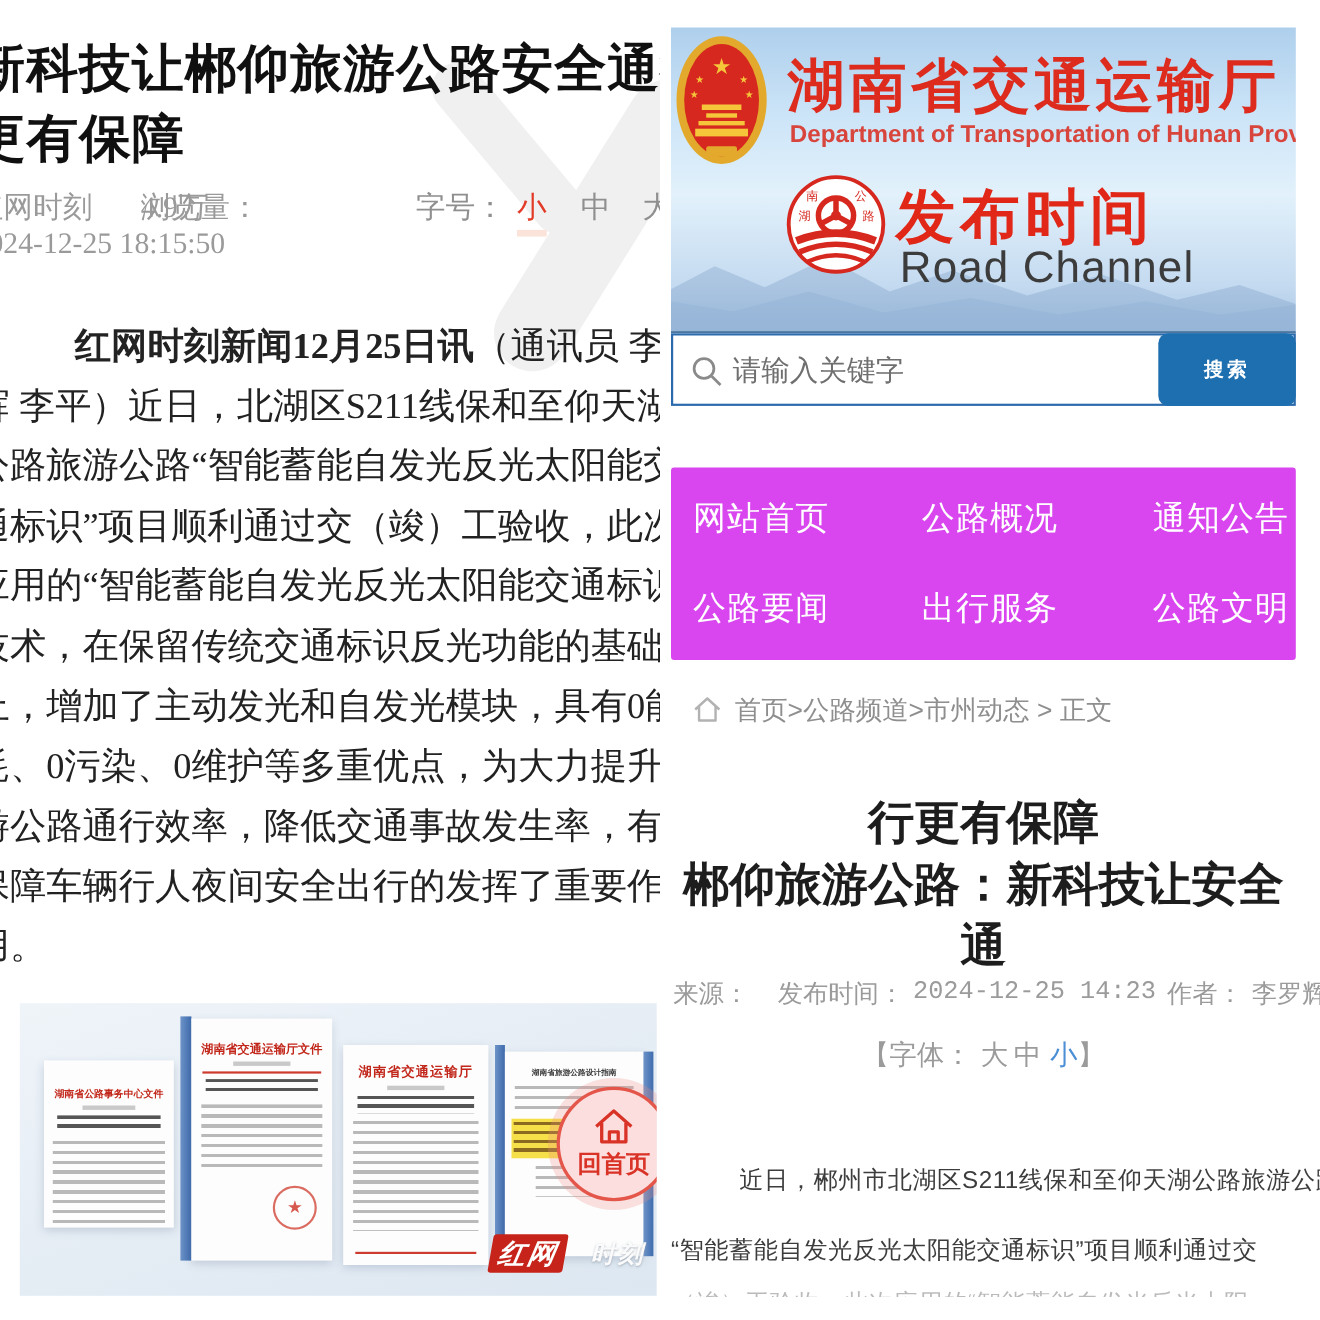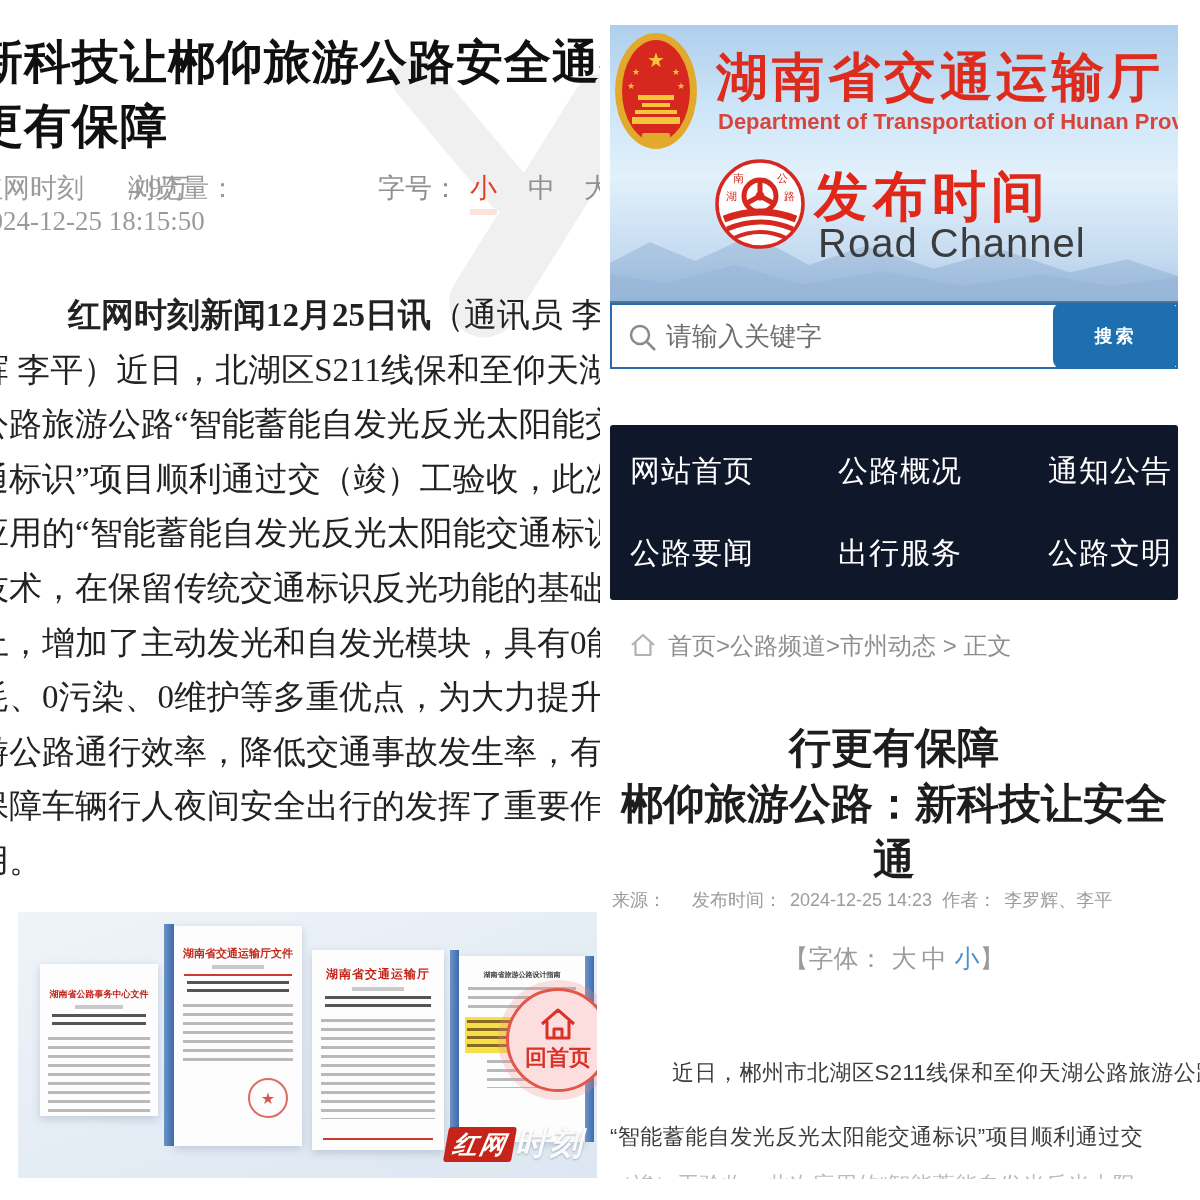--- a/index.html
+++ b/index.html
@@ -63,22 +63,22 @@
   .stamp{position:absolute;right:14px;bottom:28px;width:40px;height:40px;border-radius:50%;
          border:2px solid rgba(204,45,32,.7);color:rgba(204,45,32,.8);font-size:16px;
          display:flex;align-items:center;justify-content:center;}
   .badge{position:absolute;left:488px;top:76px;width:104px;height:104px;border-radius:50%;
          background:#fcdede;border:3px solid #e4564a;box-shadow:0 0 0 8px rgba(240,140,130,.25);
          display:flex;flex-direction:column;align-items:center;justify-content:center;gap:2px;cursor:pointer;}
   .badge span{color:#d93226;font-size:22px;font-weight:700;}
   .brand{position:absolute;left:428px;top:210px;display:flex;align-items:center;}
   .brand .b1{background:#c6241a;color:#fff;font-weight:700;font-style:italic;font-size:25px;
              padding:1px 7px;transform:skewX(-10deg);border-radius:3px;letter-spacing:2px;}
-  .brand .b2{color:#fbfbfb;font-weight:700;font-style:italic;font-size:32px;letter-spacing:3px;
-             margin-left:1px;text-shadow:0 1px 2px rgba(150,160,175,.8);}
+  .brand .b2{color:#fbfbfb;font-weight:700;font-style:italic;font-size:22px;letter-spacing:3px;
+             margin-left:23px;text-shadow:0 1px 2px rgba(150,160,175,.8);}
 
   
   .rp{position:absolute;left:610px;top:0;width:590px;height:1200px;background:#fff;overflow:hidden;}
   .banner{position:absolute;left:0;top:25px;width:568px;height:278px;overflow:hidden;
           background:linear-gradient(180deg,#aecfec 0%,#cde5f8 30%,#e2f1fb 55%,#c4daf0 85%,#a9c6e4 100%);
           border-bottom:2px solid #49759f;}
   .mtn{position:absolute;left:0;bottom:0;width:100%;}
   .mtn1{height:95px;background:rgba(124,157,199,.35);
         clip-path:polygon(0 100%,0 60%,7% 38%,15% 58%,25% 30%,35% 62%,45% 42%,57% 66%,69% 46%,81% 70%,91% 56%,100% 74%,100% 100%);}
   .mtn2{height:60px;background:rgba(160,188,221,.45);
@@ -97,33 +97,33 @@
   .searchrow{position:absolute;left:0;top:303px;width:568px;height:66px;background:#fff;
              border:2px solid #2a6aad;}
   .searchrow input{position:absolute;left:52px;top:4px;width:380px;height:54px;border:none;outline:none;
              font-size:26px;color:#444;background:transparent;font-family:"Liberation Sans",sans-serif;}
   .searchrow input::placeholder{color:#6f6f6f;opacity:1;}
   .mag{position:absolute;left:16px;top:18px;}
   .sbtn{position:absolute;right:-2px;top:-2px;width:125px;height:66px;background:#1e6fb0;color:#fff;
         font-size:18px;font-weight:700;border:none;border-radius:9px;cursor:pointer;letter-spacing:3px;
         font-family:"Liberation Sans",sans-serif;}
 
-  .mainnav{position:absolute;left:0;top:425px;width:568px;height:175px;background:#0f172a;border-radius:3px;
+  .mainnav{position:absolute;left:0;top:425px;width:568px;height:175px;background:#d946ef;border-radius:3px;
            display:grid;grid-template-columns:208px 210px 1fr;grid-auto-rows:1fr;align-items:center;
            padding:6px 0 6px 20px;}
   .mainnav a{color:#fff;font-size:30px;letter-spacing:1px;text-decoration:none;cursor:pointer;white-space:nowrap;}
 
   .crumb{position:absolute;left:18px;top:630px;display:flex;align-items:flex-start;gap:10px;
          color:#8e8e8e;font-size:24px;white-space:nowrap;}
   .crumb span{cursor:pointer;}
 
   .rtitle{position:absolute;left:0;top:720px;width:568px;margin:0;text-align:center;
           font-size:42px;line-height:56px;font-weight:700;color:#1d1d1d;}
-  .rmeta{position:absolute;left:2px;top:888px;width:566px;font-size:18px;color:#9b9b9b;
-         white-space:nowrap;display:flex;align-items:center;}
+  .rmeta{position:absolute;left:2px;top:888px;width:566px;font-size:23px;color:#9b9b9b;
+         white-space:nowrap;display:flex;font-family:Liberation Mono, monospace;}
   .rmeta .g1{margin-right:26px;} .rmeta .g2{margin-right:8px;} .rmeta .g3{margin-right:10px;}
   .rmeta .g4{margin-right:8px;}
   .rfont{position:absolute;left:0;top:942px;width:568px;text-align:center;font-size:25px;color:#9b9b9b;}
   .rfont span{cursor:pointer;}
   .rfont .fl{margin:0 5px 0 8px;} .rfont .fm{margin-right:8px;}
   .rfont .fs{color:#4b8fd4;}
   .rbody{position:absolute;left:0;width:568px;margin:0;font-size:22px;color:#3d3d3d;
          white-space:nowrap;letter-spacing:0.5px;}
   .rb1{top:1058px;padding-left:62px;}
   .rb2{top:1122px;}

